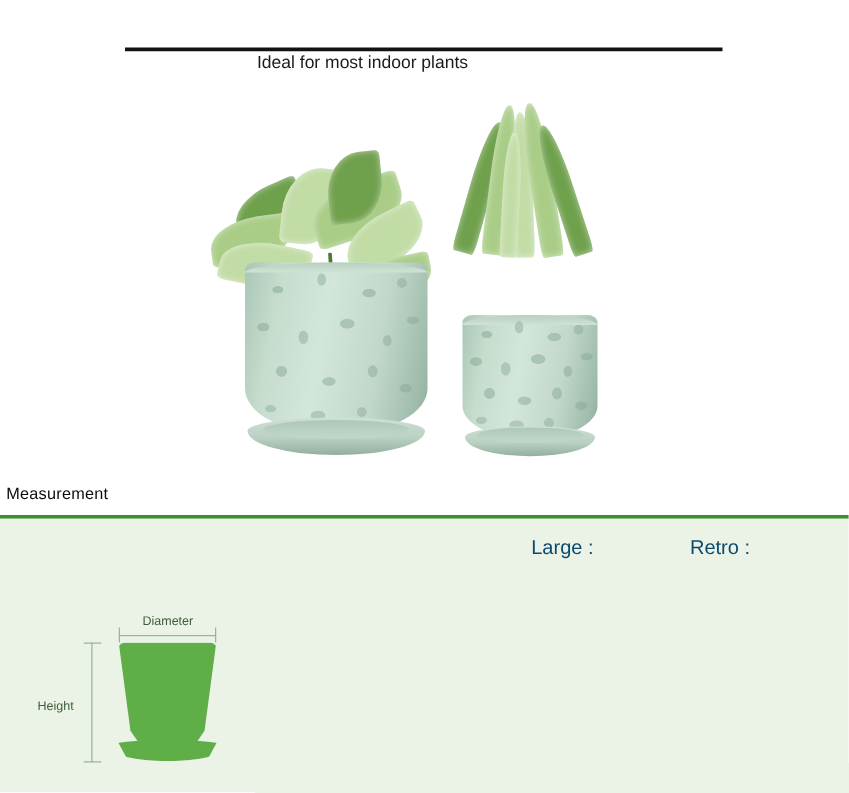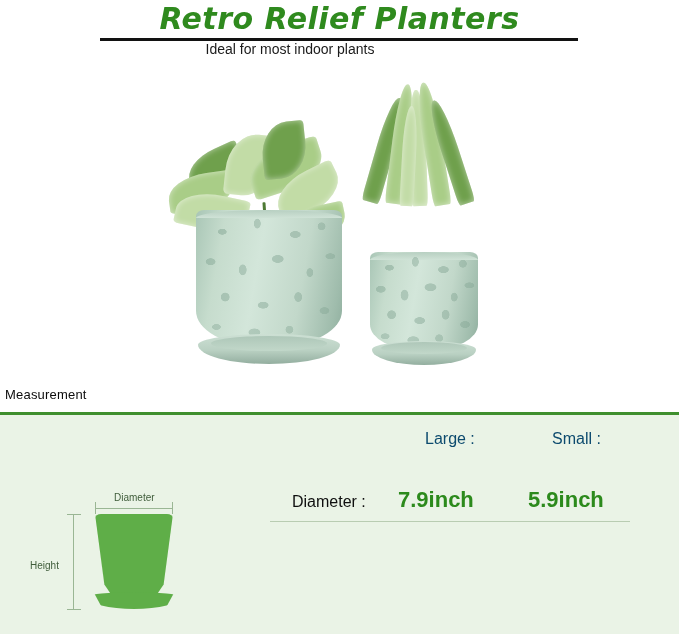--- a/index.html
+++ b/index.html
@@ -209,21 +209,20 @@
     position: absolute;
     left: 0; top: 34px;
     width: 360px; height: 1px;
     background: #b9ccb2;
   }
 </style>
 </head>
 <body>
 
 <div id="header">
-  <div id="title">Retro Relief Planters</div>
   <div id="title-rule"></div>
   <div id="subtitle">Ideal for most indoor plants</div>
 </div>
 
 <div id="photo">
 
   <div>
     <div class="plant-stem" style="left:252px;top:148px;width:3px;height:72px;transform:rotate(10deg);"></div>
     <div class="plant-stem" style="left:268px;top:140px;width:3px;height:80px;transform:rotate(-4deg);"></div>
     <div class="plant-stem" style="left:286px;top:150px;width:3px;height:70px;transform:rotate(-14deg);"></div>
@@ -282,23 +281,17 @@
     <div class="dim-line" style="left:73px;top:50px;width:1px;height:96px;"></div>
     <div class="dim-line" style="left:67px;top:50px;width:14px;height:1px;"></div>
     <div class="dim-line" style="left:67px;top:145px;width:14px;height:1px;"></div>
 
     <div id="dia-pot"></div>
     <div id="dia-saucer"></div>
   </div>
 
   <div id="spec-table">
     <div class="col-head" style="left:155px;">Large :</div>
-    <div class="col-head" style="left:282px;">Small :</div>
-
-    <div class="spec-row" style="top:72px;">
-      <div class="spec-label">Diameter :</div>
-      <div class="spec-val large">7.9inch</div>
-      <div class="spec-val small">5.9inch</div>
-      <div class="spec-underline"></div>
-    </div>
+    <div class="col-head" style="left:282px;">Retro :</div>
+
 
   </div>
 </div>
 
 </body></html>

